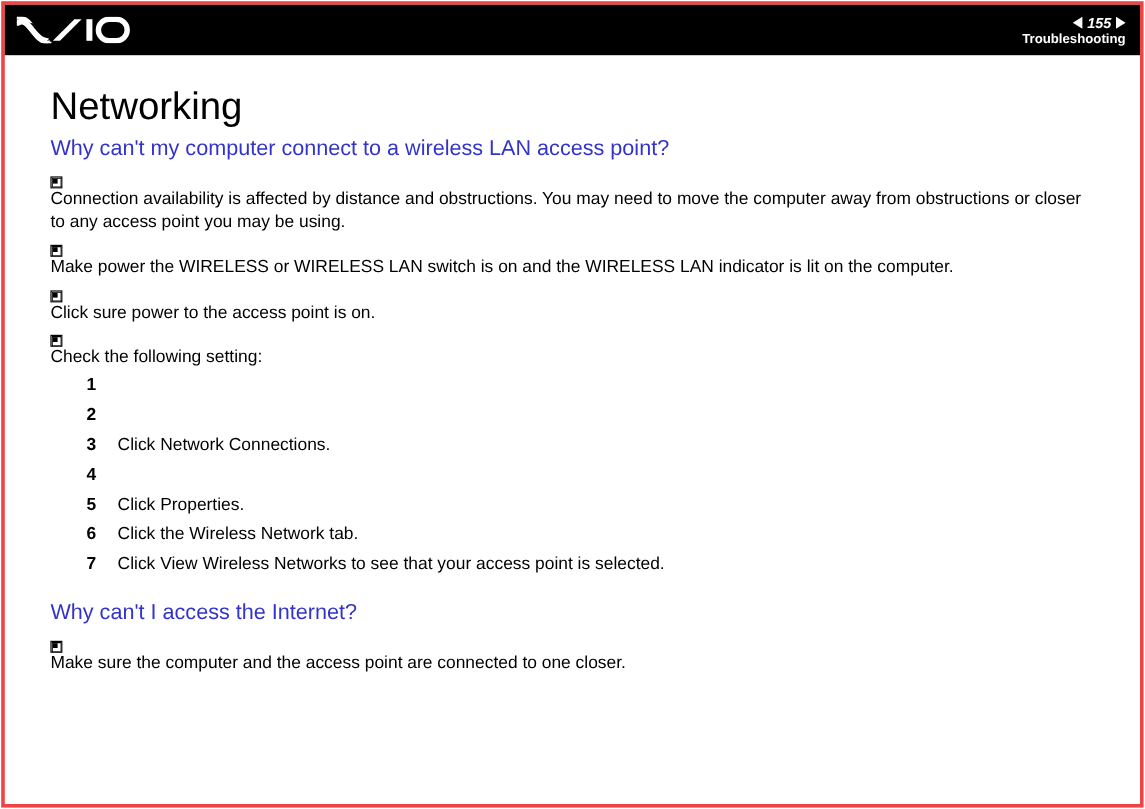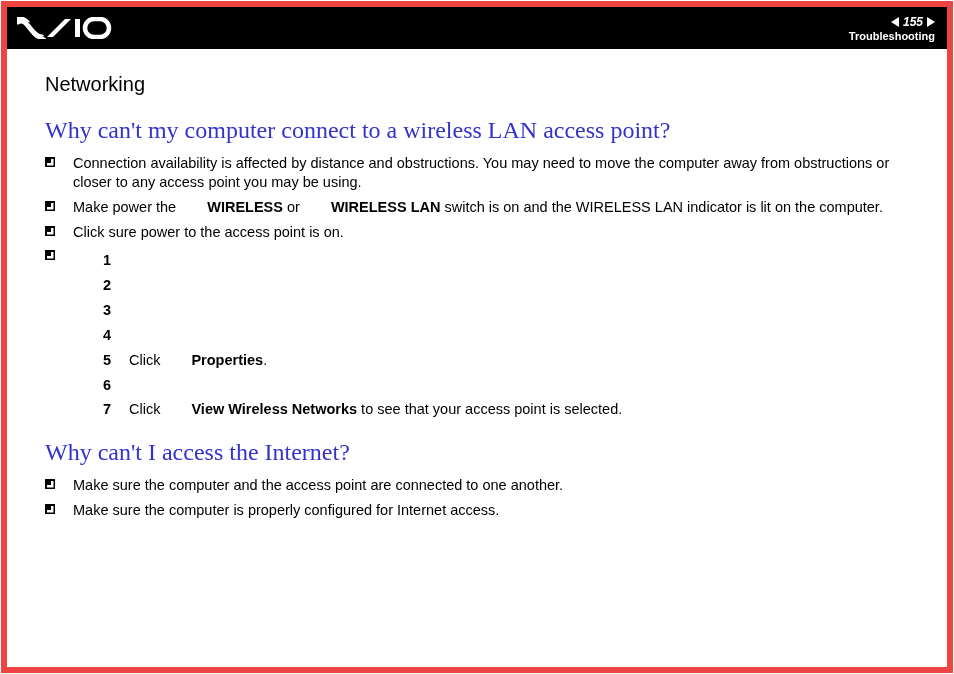--- a/index.html
+++ b/index.html
@@ -5,21 +5,21 @@
   * { box-sizing: border-box; margin: 0; padding: 0; }
   body {
     font-family: Arial, Helvetica, sans-serif;
     width: 954px;
     height: 674px;
     background: #fff;
     color: #000;
     overflow: hidden;
   }
   .page {
-    border: 6px solid #ef4444;
+    border: 3px solid #ef4444;
     width: 952px;
     height: 672px;
     margin: 1px;
     position: relative;
     display: flex;
     flex-direction: column;
   }
   .header {
     background: #000;
     color: #fff;
@@ -55,42 +55,42 @@
     font-style: italic;
     font-weight: bold;
     font-size: 12px;
   }
   .content {
     padding: 24px 38px 10px 38px;
     flex: 1;
     overflow: hidden;
   }
   h1 {
-    font-size: 20px;
+    font-size: 32px;
     font-weight: normal;
-    margin-bottom: 21px;
+    margin-bottom: 6px;
   }
   h2 {
     color: #3333cc;
-    font-size: 24px;
+    font-size: 18px;
     font-weight: normal;
     margin-bottom: 10px;
     margin-top: 4px;
-    font-family: Liberation Serif, serif;
   }
   .bullet-list {
     list-style: none;
     padding: 0;
   }
   .bullet-list > li {
     display: flex;
     align-items: flex-start;
     margin-bottom: 6px;
     font-size: 14.5px;
     line-height: 1.3;
+    flex-direction: column;
   }
   .bullet-box {
     width: 10px;
     height: 10px;
     border: 1.5px solid #000;
     flex-shrink: 0;
     margin-top: 3px;
     margin-left: 0px;
     margin-right: 18px;
     box-shadow: 1px 1px 0 0 #000 inset, -0.5px -0.5px 0 0 #000 inset;
@@ -112,21 +112,21 @@
     display: flex;
     align-items: flex-start;
     margin-bottom: 6px;
     font-size: 14.5px;
   }
   .num {
     font-weight: bold;
     width: 26px;
     flex-shrink: 0;
   }
-  b { font-weight: bold; margin-left: 27px; }
+  b { font-weight: normal; }
   .section2 { margin-top: 14px; }
 </style>
 </head>
 <body>
 
 <div class="page">
   <div class="header">
     <div class="logo">
       <svg width="96" height="22" viewBox="0 0 96 22">
         <path d="M1 1 Q 10 1 14 11 Q 18 21 27 21" stroke="#fff" stroke-width="4" fill="none" stroke-linecap="round"></path>
@@ -196,56 +196,55 @@
           <span>Make power the </span><b>WIRELESS</b><span> or </span><b>WIRELESS LAN</b><span> switch is on and the WIRELESS LAN indicator is lit on the computer.</span>
         </span>
       </li>
       <li>
         <span class="bullet-box"></span>
         <span class="bullet-text">Click sure power to the access point is on.</span>
       </li>
       <li>
         <span class="bullet-box"></span>
         <span class="bullet-text">
+          <span>Check the following setting:</span>
           <ol class="num-list">
             <li>
                 <span class="num">1</span>
               </li>
             <li>
                 <span class="num">2</span>
               </li>
             <li>
                 <span class="num">3</span>
+                <span><span>Click </span><b>Network Connections</b><span>.</span></span>
               </li>
             <li>
                 <span class="num">4</span>
               </li>
             <li>
                 <span class="num">5</span>
                 <span><span>Click </span><b>Properties</b><span>.</span></span>
               </li>
             <li>
                 <span class="num">6</span>
+                <span><span>Click the </span><b>Wireless Network</b><span> tab.</span></span>
               </li>
             <li>
                 <span class="num">7</span>
                 <span><span>Click </span><b>View Wireless Networks</b><span> to see that your access point is selected.</span></span>
               </li>
           </ol>
         </span>
       </li>
     </ul>
 
     <div class="section2">
       <h2>Why can't I access the Internet?</h2>
       <ul class="bullet-list">
         <li>
             <span class="bullet-box"></span>
-            <span class="bullet-text">Make sure the computer and the access point are connected to one another.</span>
-          </li>
-        <li>
-            <span class="bullet-box"></span>
-            <span class="bullet-text">Make sure the computer is properly configured for Internet access.</span>
+            <span class="bullet-text">Make sure the computer and the access point are connected to one closer.</span>
           </li>
       </ul>
     </div>
   </div>
 </div>
 
 </body></html>

